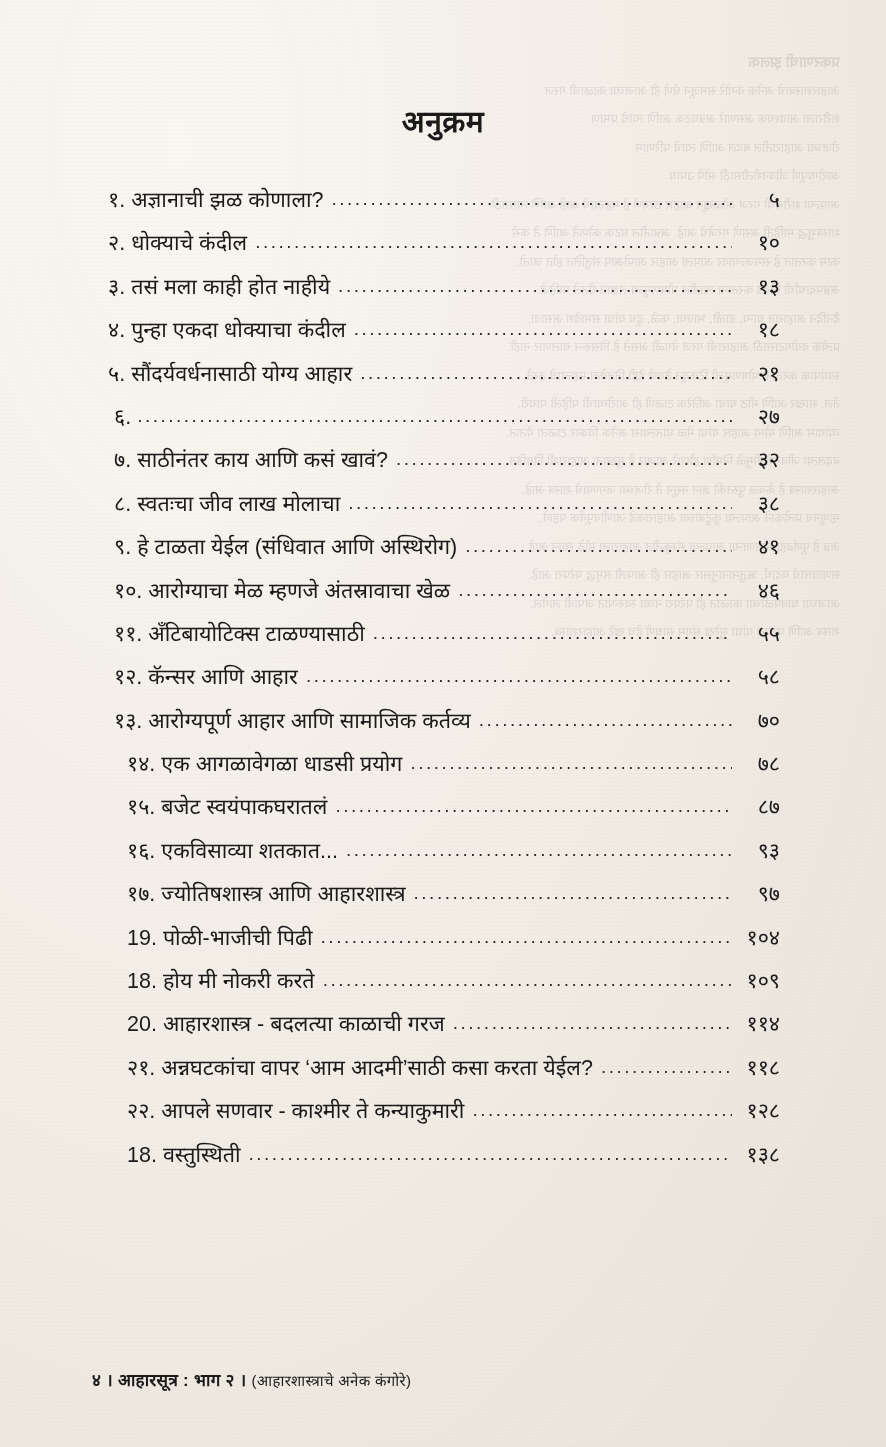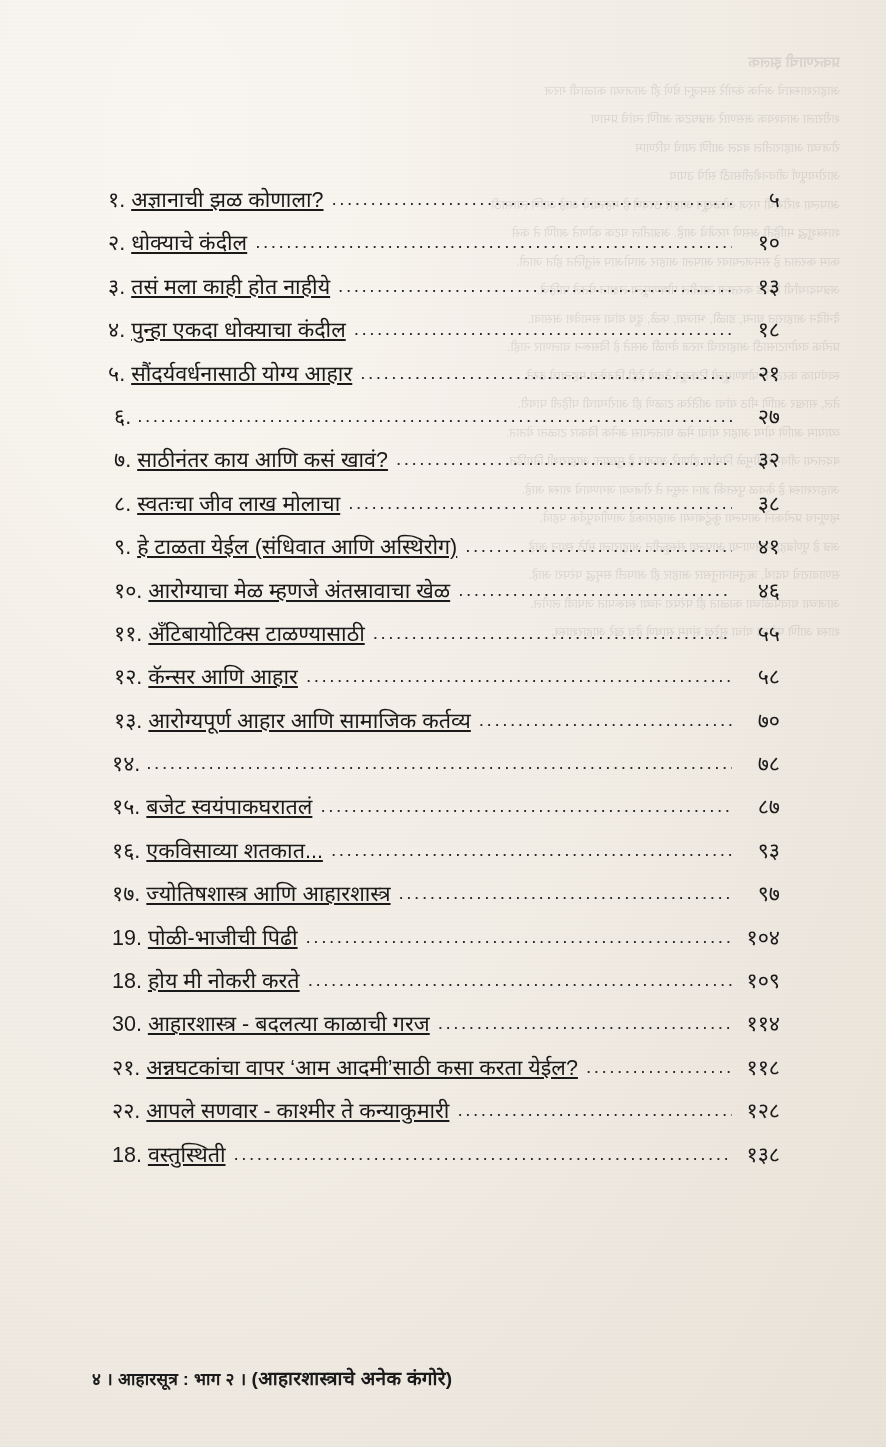--- a/index.html
+++ b/index.html
@@ -88,55 +88,54 @@
     font-family: "Liberation Sans", sans-serif;
     white-space: nowrap;
   }
   .toc-row .num {
     flex: 0 0 auto;
     padding-right: 6px;
   }
   .toc-row .title {
     flex: 0 0 auto;
     padding-right: 8px;
-    text-decoration: underline;
   }
   .toc-row .dots {
     flex: 1 1 auto;
     overflow: hidden;
     white-space: nowrap;
     letter-spacing: 2.5px;
     font-size: 19px;
     color: #2a2a2a;
     transform: translateY(-2px);
   }
   .toc-row .pg {
     flex: 0 0 auto;
     padding-left: 8px;
     min-width: 40px;
     text-align: right;
   }
 
   
   .toc-row.i1 { margin-left: 0px; }
   .toc-row.i2 { margin-left: 6px; }
-  .toc-row.i3 { margin-left: 4px; justify-content: space-between; }
+  .toc-row.i3 { margin-left: 19px; justify-content: space-between; }
 
   .footer {
     position: absolute;
     left: 92px;
     bottom: 56px;
     font-size: 17px;
     font-weight: bold;
     font-family: "Liberation Sans", sans-serif;
     letter-spacing: 0.3px;
   }
   .footer .sub {
-    font-weight: bold;
-    font-size: 19px;
+    font-weight: normal;
+    font-size: 15px;
     margin-top: 28px;
   }
 </style>
 </head>
 <body>
 
 <div class="page"></div>
 
 <div class="bleed">
   <div class="bl-head">प्रकरणाची झलक</div>
@@ -159,20 +158,21 @@
       <div class="bl-line">म्हणूनच प्रत्येकाने आपल्या कुटुंबाच्या आहाराकडे जाणीवपूर्वक पहावे.</div>
       <div class="bl-line">अन्न हे पूर्णब्रह्म मानणाऱ्या आपल्या संस्कृतीत आहाराला मोठे स्थान आहे.</div>
       <div class="bl-line">सणावाराचे पदार्थ, ऋतुमानानुसार आहार ही आपली समृद्ध परंपरा आहे.</div>
       <div class="bl-line">आजच्या धावपळीच्या काळात ही परंपरा नव्या स्वरूपात जपावी लागेल.</div>
       <div class="bl-line">शास्त्र आणि परंपरा यांचा सुरेख संगम साधणे हेच खरे आहारशास्त्र.</div>
     </div>
 </div>
 
 <div class="content">
 
+  <h1 class="toc-title">अनुक्रम</h1>
 
   <div class="toc" id="toc-list">
       <div class="toc-row i1">
         <span class="num">१.</span>
         <span class="title">अज्ञानाची झळ कोणाला?</span>
         <span class="dots">........................................................................................................................</span>
         <span class="pg">५</span>
       </div>
       <div class="toc-row i1">
         <span class="num">२.</span>
@@ -240,20 +240,21 @@
         <span class="pg">५८</span>
       </div>
       <div class="toc-row i2">
         <span class="num">१३.</span>
         <span class="title">आरोग्यपूर्ण आहार आणि सामाजिक कर्तव्य</span>
         <span class="dots">........................................................................................................................</span>
         <span class="pg">७०</span>
       </div>
       <div class="toc-row i3">
         <span class="num">१४.</span>
+        <span class="title">एक आगळावेगळा धाडसी प्रयोग</span>
         <span class="dots">........................................................................................................................</span>
         <span class="pg">७८</span>
       </div>
       <div class="toc-row i3">
         <span class="num">१५.</span>
         <span class="title">बजेट स्वयंपाकघरातलं</span>
         <span class="dots">........................................................................................................................</span>
         <span class="pg">८७</span>
       </div>
       <div class="toc-row i3">
@@ -274,21 +275,21 @@
         <span class="dots">........................................................................................................................</span>
         <span class="pg">१०४</span>
       </div>
       <div class="toc-row i3">
         <span class="num">18.</span>
         <span class="title">होय मी नोकरी करते</span>
         <span class="dots">........................................................................................................................</span>
         <span class="pg">१०९</span>
       </div>
       <div class="toc-row i3">
-        <span class="num">30.</span>
+        <span class="num">20.</span>
         <span class="title">आहारशास्त्र - बदलत्या काळाची गरज</span>
         <span class="dots">........................................................................................................................</span>
         <span class="pg">११४</span>
       </div>
       <div class="toc-row i3">
         <span class="num">२१.</span>
         <span class="title">अन्नघटकांचा वापर ‘आम आदमी’साठी कसा करता येईल?</span>
         <span class="dots">........................................................................................................................</span>
         <span class="pg">११८</span>
       </div>

